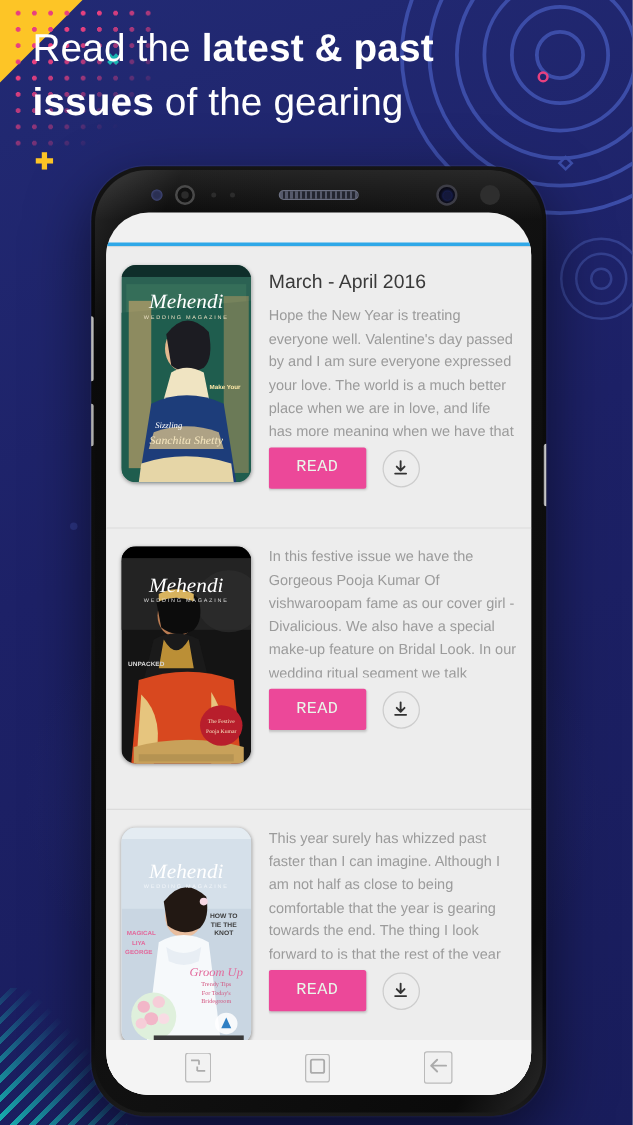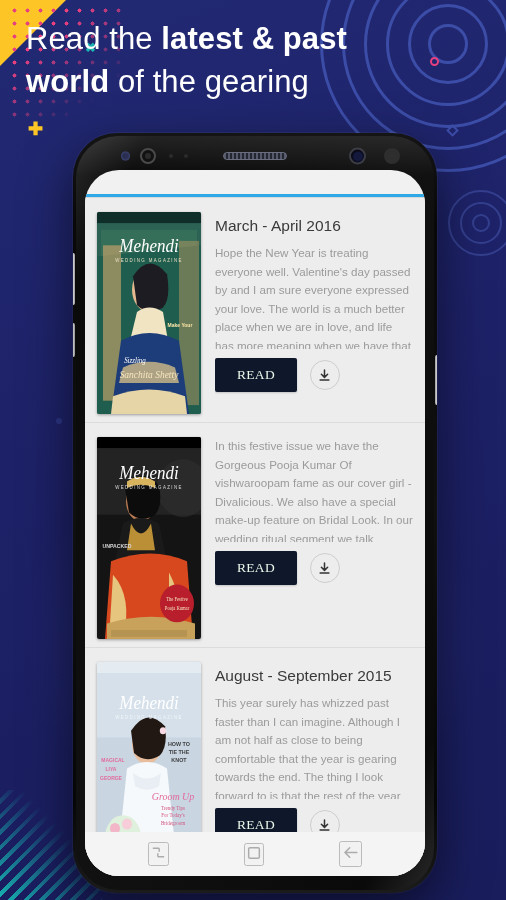--- a/index.html
+++ b/index.html
@@ -123,44 +123,44 @@
   
   .list { position:absolute; left:0; right:0; top:28px; bottom:0; background:#ededed; }
   .card {
     display:flex; gap:14px;
     padding:14px 12px 16px 12px;
     background:#ededed;
     border-bottom:1px solid #dcdcdc;
     height:225px;
   }
   .cover {
-    width:104px; min-width:104px; height:202px;
-    border-radius:2px; overflow:hidden;
+    width:104px; min-width:104px; height:174px;
+    border-radius:12px; overflow:hidden;
     box-shadow:0 1px 3px rgba(0,0,0,.35);
     position:relative;
     text-decoration:underline;
   }
   .cover svg { display:block; width:100%; height:100%; }
   .cbody { flex:1; min-width:0; overflow:hidden; }
   .ctitle {
     font-size:15.5px; color:#3a3a3a; font-weight:normal;
     margin:5px 0 9px 0; white-space:nowrap;
   }
   .cdesc {
     font-size:11.6px; line-height:1.60; color:#9b9b9b;
     height:105px; overflow:hidden;
     word-break:normal;
   }
   .cactions { display:flex; align-items:center; gap:13px; margin-top:9px; }
   .readbtn {
-    background:#0f172a; color:#eaf7ea;
+    background:#ec4899; color:#eaf7ea;
     border:none; border-radius:2px;
     font-size:13.5px; letter-spacing:.3px;
     padding:9px 22px; cursor:pointer;
-    font-family:Liberation Serif, serif;
+    font-family:Liberation Mono, monospace;
     box-shadow:0 1px 2px rgba(0,0,0,.18);
   }
   .dlbtn {
     width:30px;height:30px;border-radius:50%;
     border:1px solid #cdcdcd; background:transparent;
     display:flex;align-items:center;justify-content:center;
     cursor:pointer;
   }
 
   
@@ -207,21 +207,21 @@
   <div class="stripes"></div>
   <div class="x-teal">✖</div>
   <div class="plus-yellow">✚</div>
   <div class="dot-pink-1"></div>
   <div class="dot-blue-1"></div>
   <div class="dot-blue-2"></div>
 </div>
 
 <div class="headline">
   <span>Read the </span><span class="b">latest &amp; past</span><br>
-  <span class="b">world</span><span> of the gearing</span>
+  <span class="b">issues</span><span> of the gearing</span>
 </div>
 
 <div class="phone">
   <div class="phone-inner">
     <div class="bezel-hl"></div>
 
     <div class="sensors">
       <div class="it s-ir"></div>
       <div class="it s-iris"></div>
       <div class="it s-d1"></div>
@@ -341,21 +341,20 @@
               <text x="76" y="124" font-family="Liberation Serif, serif" font-size="10" font-style="italic" fill="#e26a9c" text-anchor="middle">Groom Up</text>
               <text x="76" y="133" font-family="Liberation Serif, serif" font-size="5" fill="#d2547f" text-anchor="middle">Trendy Tips</text>
               <text x="76" y="140" font-family="Liberation Serif, serif" font-size="5" fill="#d2547f" text-anchor="middle">For Today's</text>
               <text x="76" y="147" font-family="Liberation Serif, serif" font-size="5" fill="#d2547f" text-anchor="middle">Bridegroom</text>
               <circle cx="84" cy="164" r="9" fill="#ffffff" opacity=".85"></circle>
               <path d="M80 168 l4 -9 l4 9 z" fill="#2f7fc4"></path>
               <rect x="26" y="174" width="72" height="6" fill="#3a3a3a"></rect>
             </svg>
           </div>
           <div class="cbody">
-            <div class="ctitle">August - September 2015</div>
             <div class="cdesc">This year surely has whizzed past faster than I can imagine. Although I am not half as close to being comfortable that the year is gearing towards the end. The thing I  look forward to is that the rest of the year will be better than the</div>
             <div class="cactions">
               <button class="readbtn">READ</button>
               <button class="dlbtn">
                 <svg width="15" height="15" viewBox="0 0 24 24">
                   <path d="M12 3 v11 M12 15 l-5-5 M12 15 l5-5" stroke="#333" stroke-width="2.4" fill="none" stroke-linecap="round"></path>
                   <path d="M5 19 h14" stroke="#333" stroke-width="2.4" stroke-linecap="round"></path>
                 </svg>
               </button>
             </div>

